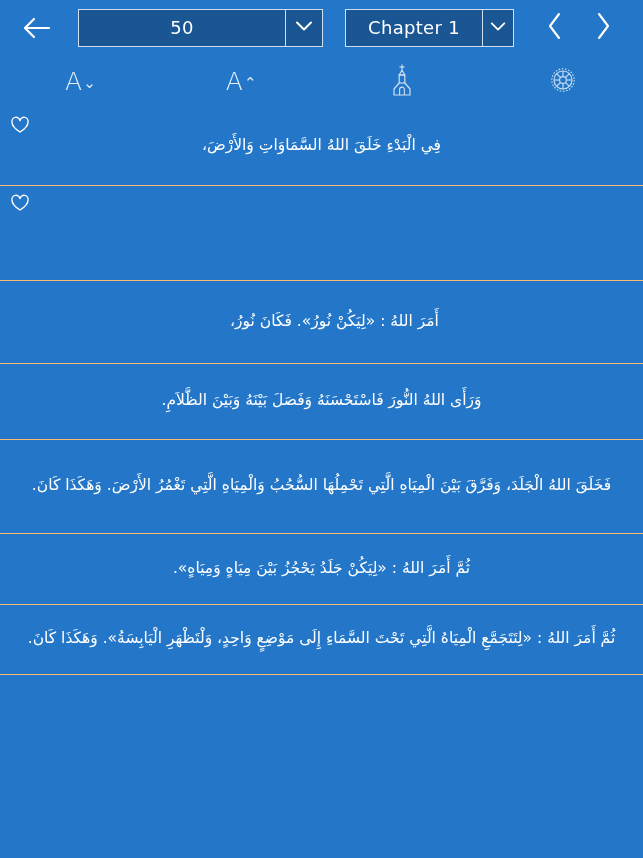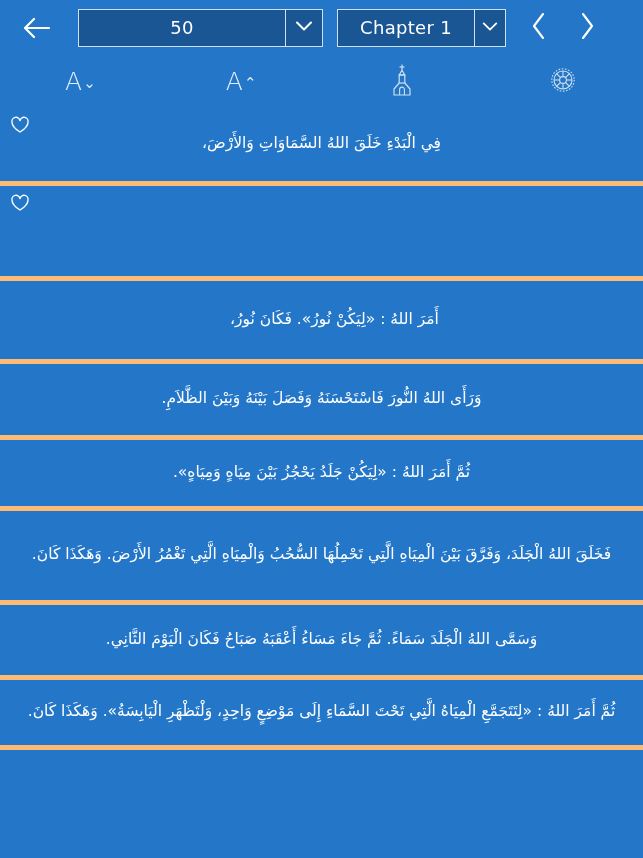--- a/index.html
+++ b/index.html
@@ -35,21 +35,21 @@
   .back-btn svg { display:block; }
 
   .combo {
     display: flex;
     align-items: stretch;
     border: 1px solid #cfe0f2;
     background: #1a5693;
     height: 38px;
     box-sizing: border-box;
     flex: 0 0 auto;
-    margin-right: 14px;
+    margin-right: 22px;
   }
   .combo.page-combo { width: 245px; margin-left: 14px;}
   .combo.chapter-combo { width: 169px; }
 
   .combo-value {
     flex: 1 1 auto;
     display: flex;
     align-items: center;
     justify-content: center;
     font-size: 18px;
@@ -107,21 +107,21 @@
     font-weight: 300;
   }
   .az .chev { font-size: 15px; line-height: 1; position: relative; top: 2px;}
 
   
   .verses {
     background: #2477c8;
   }
   .verse {
     position: relative;
-    border-bottom: 5px solid #fdba74;
+    border-bottom: 1px solid #fdba74;
     box-sizing: border-box;
     padding: 12px 18px 14px 18px;
     min-height: 60px;
     display: flex;
     align-items: center;
   }
   .verse-text {
     direction: rtl;
     text-align: center;
     width: 100%;
@@ -269,29 +269,26 @@
 
   <div class="verse" style="min-height:83px;padding-left:44px;">
     <div class="verse-text">أَمَرَ اللهُ : «لِيَكُنْ نُورُ». فَكَانَ نُورُ،</div>
   </div>
 
   <div class="verse" style="min-height:76px;">
     <div class="verse-text">وَرَأَى اللهُ النُّورَ فَاسْتَحْسَنَهُ وَفَصَلَ بَيْنَهُ وَبَيْنَ الظَّلاَمِ.</div>
   </div>
 
 
+  <div class="verse" style="min-height:94px;">
+    <div class="verse-text">فَخَلَقَ اللهُ الْجَلَدَ، وَفَرَّقَ بَيْنَ الْمِيَاهِ الَّتِي تَحْمِلُهَا السُّحُبُ وَالْمِيَاهِ الَّتِي تَغْمُرُ الأَرْضَ. وَهَكَذَا كَانَ.</div>
+  </div>
+
   <div class="verse" style="min-height:71px;">
     <div class="verse-text">ثُمَّ أَمَرَ اللهُ : «لِيَكُنْ جَلَدُ يَحْجُزُ بَيْنَ مِيَاهٍ وَمِيَاهٍ».</div>
   </div>
 
-  <div class="verse" style="min-height:94px;">
-    <div class="verse-text">فَخَلَقَ اللهُ الْجَلَدَ، وَفَرَّقَ بَيْنَ الْمِيَاهِ الَّتِي تَحْمِلُهَا السُّحُبُ وَالْمِيَاهِ الَّتِي تَغْمُرُ الأَرْضَ. وَهَكَذَا كَانَ.</div>
-  </div>
-
-  <div class="verse" style="min-height:75px;">
-    <div class="verse-text">وَسَمَّى اللهُ الْجَلَدَ سَمَاءً. ثُمَّ جَاءَ مَسَاءُ أَعْقَبَهُ صَبَاحُ فَكَانَ الْيَوْمَ الثَّانِي.</div>
-  </div>
 
   <div class="verse" style="min-height:70px;">
     <div class="verse-text">ثُمَّ أَمَرَ اللهُ : «لِتَتَجَمَّعِ الْمِيَاهُ الَّتِي تَحْتَ السَّمَاءِ إِلَى مَوْضِعٍ وَاحِدٍ، وَلْتَظْهَرِ الْيَابِسَةُ». وَهَكَذَا كَانَ.</div>
   </div>
 
 </div>
 
 </body></html>

